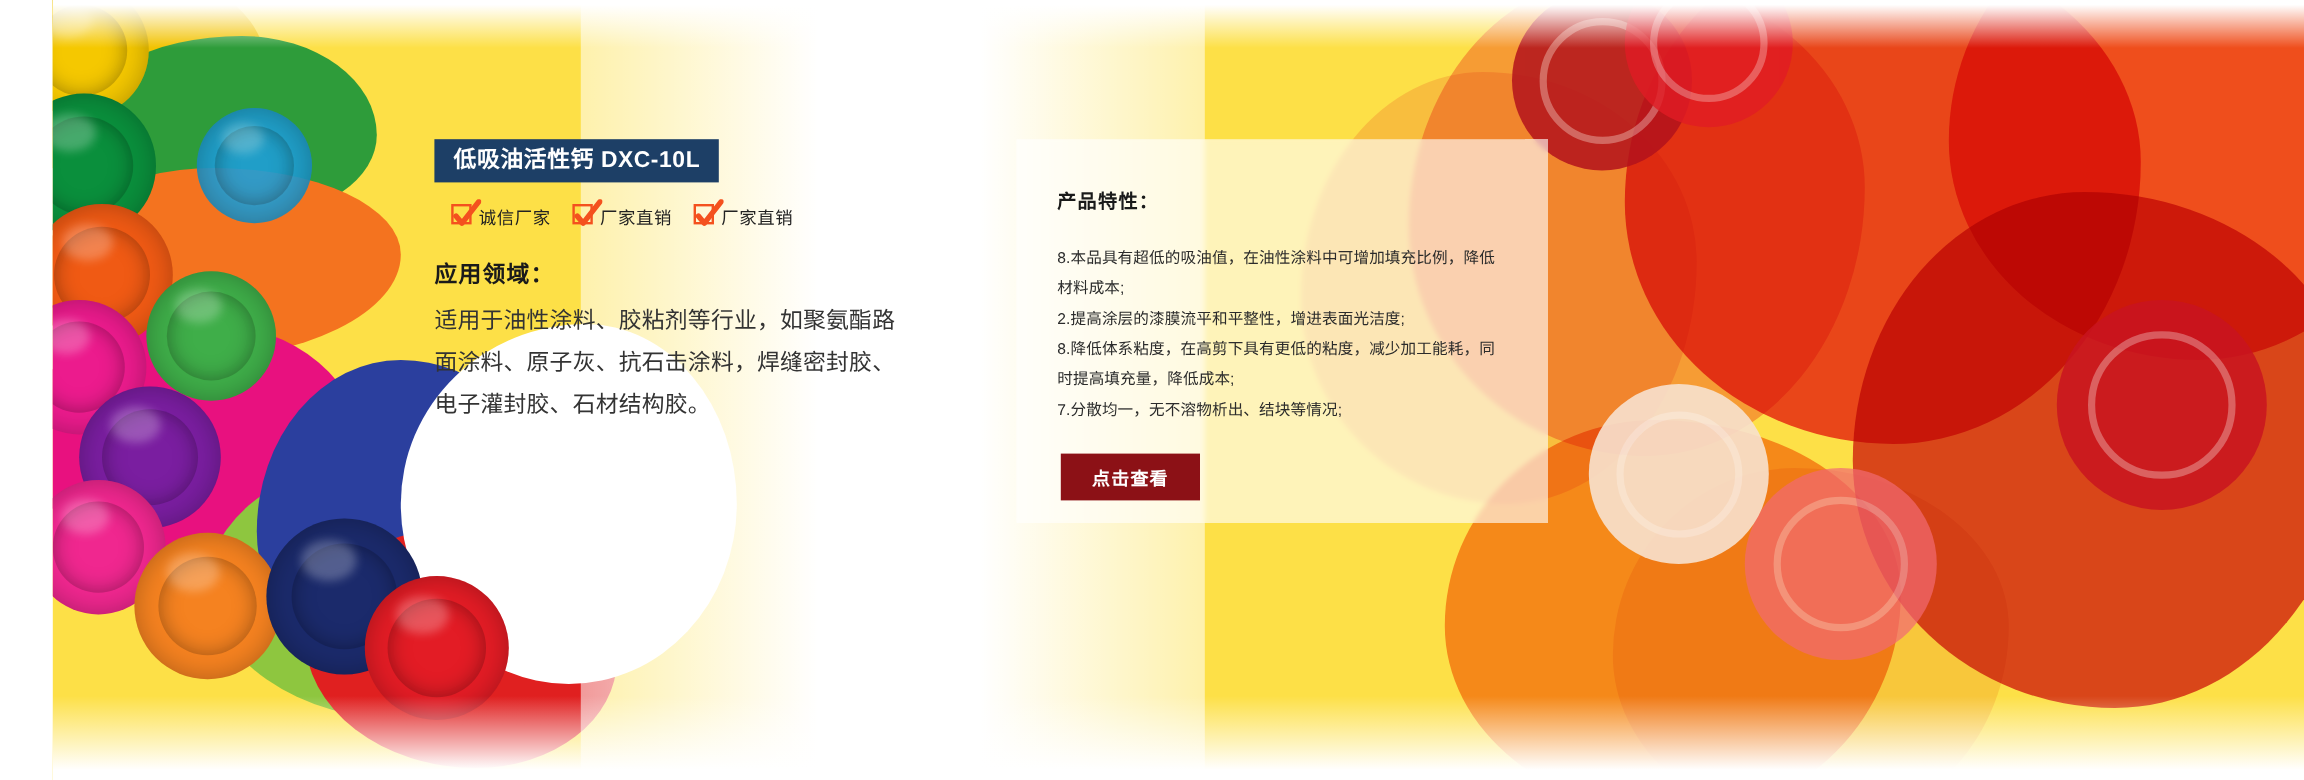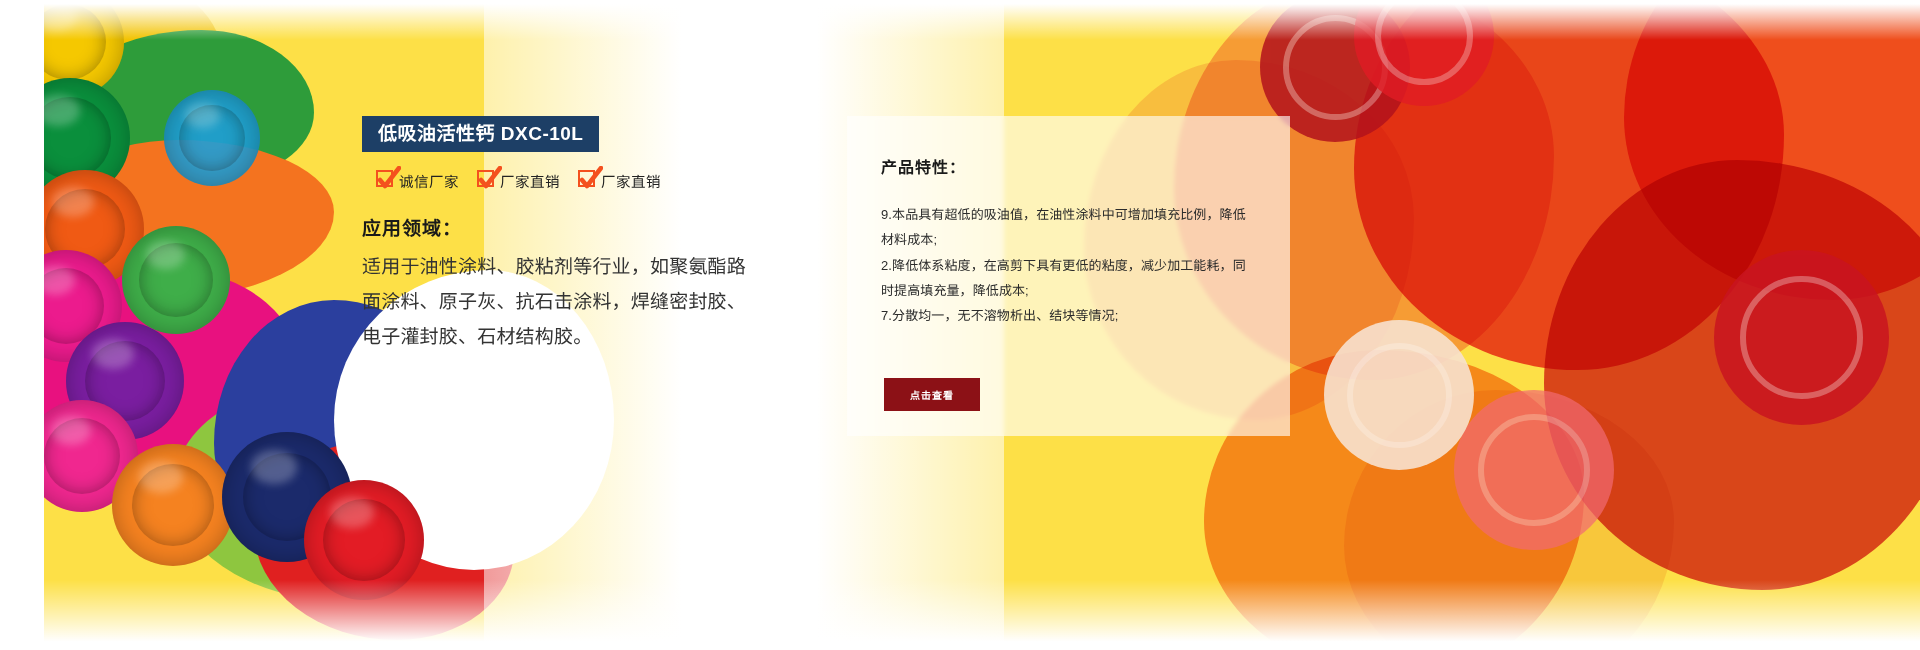--- a/index.html
+++ b/index.html
@@ -190,21 +190,21 @@
     letter-spacing: 0.1px;
   }
   .panel-list li { list-style: none; }
 
   .cta {
     position: absolute;
     left: 37px; top: 262px;
     display: inline-block;
     background: #8c1116;
     color: #ffffff;
-    font-size: 10px;
+    font-size: 15px;
     font-weight: bold;
     letter-spacing: 1px;
     padding: 9px 26px;
     border: none;
     cursor: pointer;
   }
 </style>
 </head>
 <body>
 
@@ -291,21 +291,22 @@
     </div>
 
     <div class="section-title">应用领域：</div>
     <div class="section-body">适用于油性涂料、胶粘剂等行业，如聚氨酯路面涂料、原子灰、抗石击涂料，焊缝密封胶、电子灌封胶、石材结构胶。</div>
   </div>
 
   <div class="panel">
     <div class="panel-inner">
       <div class="panel-title">产品特性：</div>
       <ul class="panel-list">
-        <li>9.本品具有超低的吸油值，在油性涂料中可增加填充比例，降低材料成本;</li>
-        <li>2.降低体系粘度，在高剪下具有更低的粘度，减少加工能耗，同时提高填充量，降低成本;</li>
+        <li>8.本品具有超低的吸油值，在油性涂料中可增加填充比例，降低材料成本;</li>
+        <li>2.提高涂层的漆膜流平和平整性，增进表面光洁度;</li>
+        <li>8.降低体系粘度，在高剪下具有更低的粘度，减少加工能耗，同时提高填充量，降低成本;</li>
         <li>7.分散均一，无不溶物析出、结块等情况;</li>
       </ul>
     </div>
     <button class="cta">点击查看</button>
   </div>
 
 </div>
 
 </body></html>

